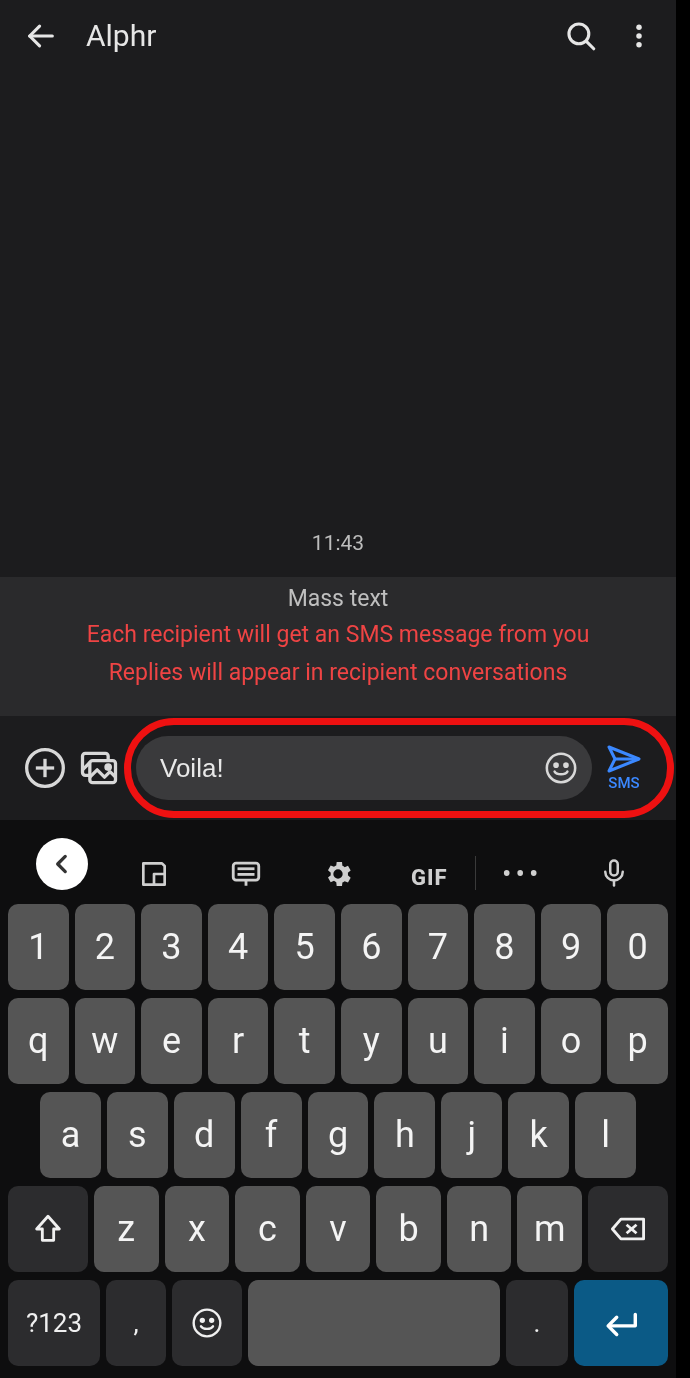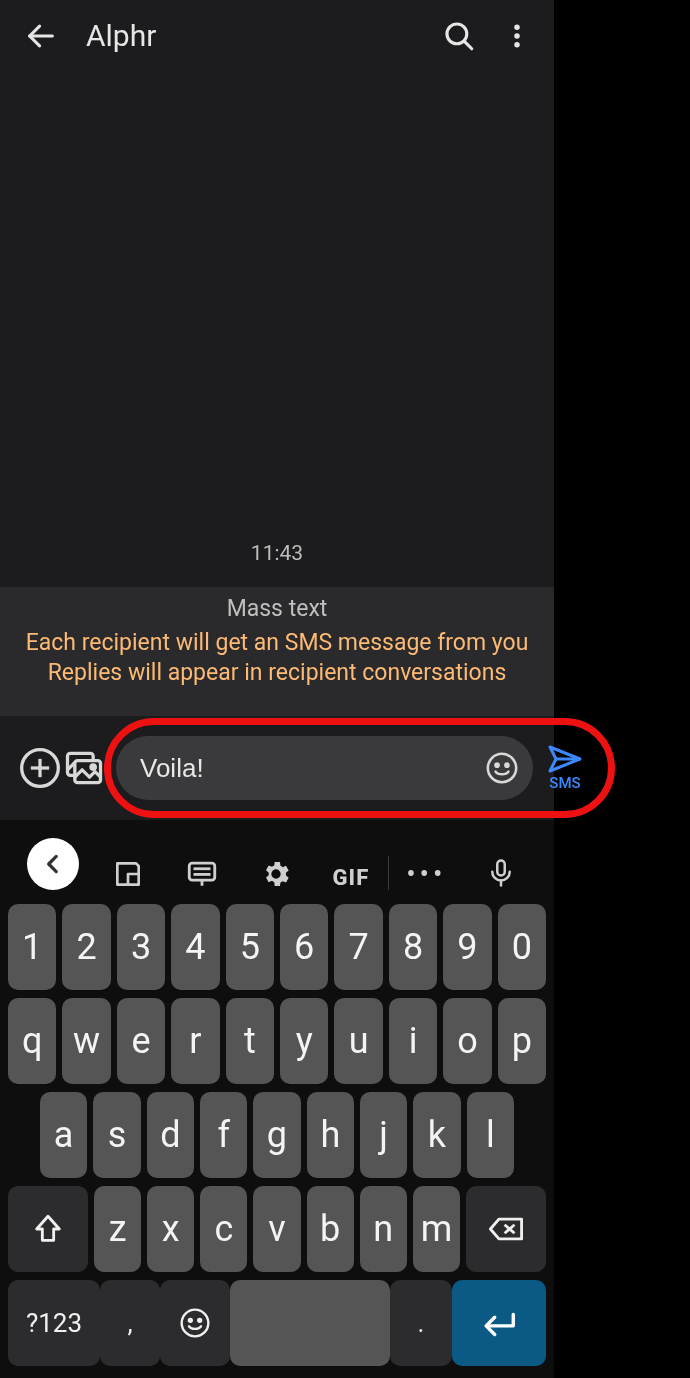--- a/index.html
+++ b/index.html
@@ -1,31 +1,31 @@
 <!DOCTYPE html>
 <html><head>
 <meta charset="utf-8">
 <style>
   * { margin: 0; padding: 0; box-sizing: border-box; }
   html, body { width: 690px; height: 1378px; background: #000; font-family: Roboto, Arial, sans-serif; overflow: hidden; }
-  .app { width: 554px; height: 1378px; background: #1c1c1e; display: flex; flex-direction: column; }
+  .app { width: 676px; height: 1378px; background: #1c1c1e; display: flex; flex-direction: column; }
 
   
   .topbar { display: flex; align-items: center; padding: 18px 22px 18px 24px; }
   .topbar .back { color: #e6e6e6; }
   .topbar .title { color: #e6e6e6; font-size: 30px; font-weight: 400; margin-left: 28px; flex: 1; }
   .topbar .search { color: #e6e6e6; margin-right: 26px; }
   .topbar .more { color: #e6e6e6; }
 
   
   .conv { flex: 1; display: flex; flex-direction: column; justify-content: flex-end; }
   .timestamp { color: #bdbdbd; font-size: 21px; text-align: center; padding: 10px 0 22px 0; }
   .notice { background: #2a2a2c; padding: 8px 24px 28px 24px; text-align: center; }
   .notice .nt-title { color: #bfbfbf; font-size: 23px; margin-bottom: 6px; }
-  .notice .nt-line { color: #fdba74; font-size: 23px; line-height: 30px; }
+  .notice .nt-line { color: #ef4444; font-size: 23px; line-height: 30px; margin-top: 8px; }
 
   
   .compose { background: #1c1c1e; padding: 20px 12px 20px 18px; display: flex; align-items: center; }
   .cbtn { width: 54px; height: 54px; display: flex; align-items: center; justify-content: center; color: #d8d8d8; }
   .pill-wrap { flex: 1; margin-left: 10px; display: flex; align-items: center; position: relative; }
   .highlight-ring { position: absolute; left: -12px; right: -10px; top: -18px; bottom: -18px; border: 7px solid #e11; border-radius: 52px; pointer-events: none; }
   .pill { flex: 1; background: #3a3a3c; border-radius: 40px; height: 64px; display: flex; align-items: center; padding: 0 14px 0 24px; }
   .pill .msg { flex: 1; background: transparent; border: none; color: #e8e8e8; font-size: 26px; outline: none; }
   .pill .emoji { color: #d8d8d8; margin-left: 10px; }
   .send { display: flex; flex-direction: column; align-items: center; margin-left: 14px; margin-right: 22px; color: #3b88ff; }
@@ -38,21 +38,21 @@
   .strip-sep { width: 1px; height: 34px; background: #3a3a3a; }
   .kbd-chev { width: 52px; height: 52px; border-radius: 50%; background: #fff; color: #333; display: flex; align-items: center; justify-content: center; }
   .gif { font-weight: 800; font-size: 22px; letter-spacing: 1px; }
   .dots3 { font-size: 28px; letter-spacing: 4px; }
 
   .krow { display: flex; gap: 6px; margin-top: 8px; padding: 0 2px; }
   .key { flex: 1; height: 86px; background: #555; border-radius: 10px; color: #f4f4f4; font-size: 36px; display: flex; align-items: center; justify-content: center; }
   .krow.mid { padding: 0 34px; }
   .key.dark { background: #2c2c2e; }
   .key.shift, .key.back { width: 80px; flex: 0 0 80px; }
-  .brow { display: flex; margin-top: 8px; padding: 0 2px; text-align: right; }
+  .brow { display: flex; gap: 6px; margin-top: 8px; padding: 0 2px; text-align: right; }
   .bkey { height: 86px; background: #2c2c2e; border-radius: 10px; color: #f0f0f0; display: flex; align-items: center; justify-content: center; font-size: 26px; }
   .bkey.sym { width: 92px; }
   .bkey.comma { width: 60px; }
   .bkey.emoji { width: 70px; }
   .bkey.space { flex: 1; background: #555; }
   .bkey.period { width: 62px; }
   .bkey.enter { width: 94px; background: #0b5a86; }
 
   svg { display: block; }
 </style>

